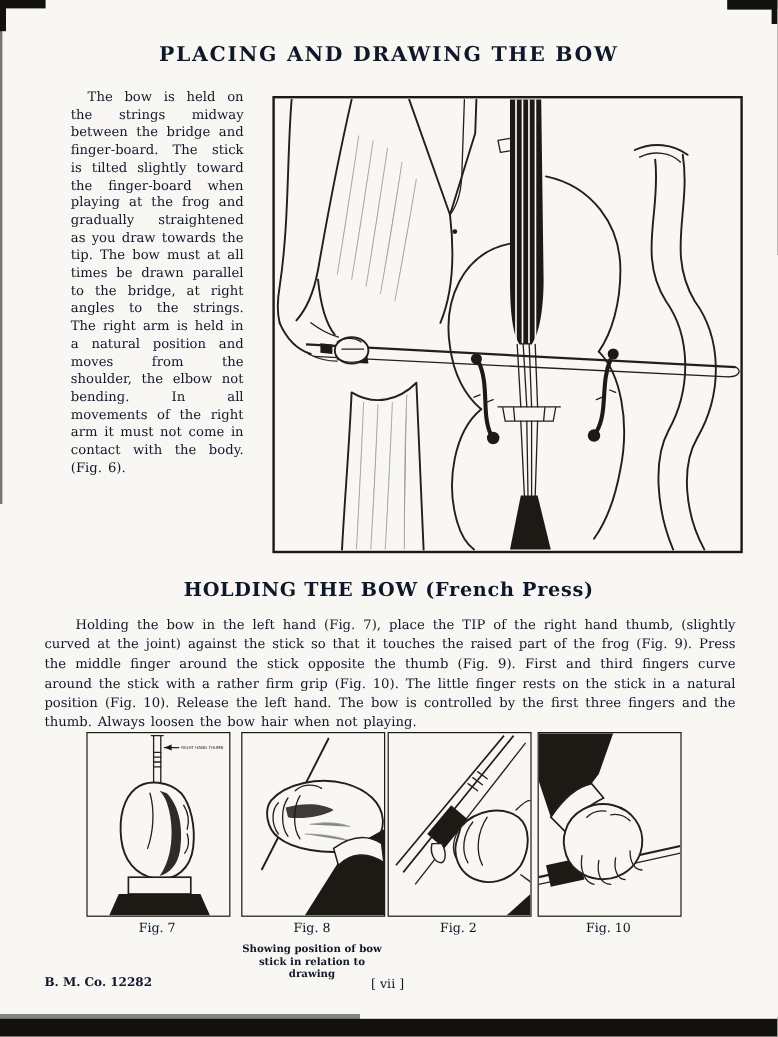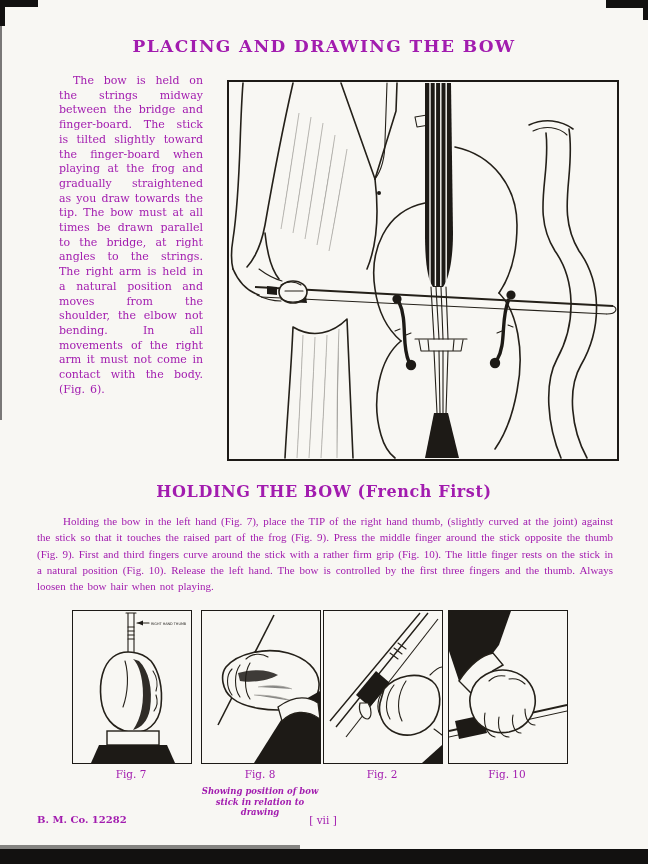--- a/index.html
+++ b/index.html
@@ -1,18 +1,18 @@
 <!DOCTYPE html>
 <html><head>
 <meta charset="utf-8">
 <style>
   html,body{margin:0;padding:0;background:#888;}
   .page{
     position:relative;width:648px;height:864px;margin:0 auto;
-    background:#f8f7f3;color:#a21caf;overflow:hidden;
+    background:#f8f7f3;color:#0f172a;overflow:hidden;
     font-family:"DejaVu Serif", serif;
   }
   .title{
     position:absolute;top:36px;left:0;right:0;text-align:center;
     font-size:17px;font-weight:bold;letter-spacing:1.4px;
   }
   .leftcol{
     position:absolute;left:59px;top:74px;width:160px;
     font-size:11px;line-height:14.7px;text-align:justify;
   }
@@ -22,34 +22,34 @@
     border:2px solid #1d1a16;background:#f8f7f3;
   }
   .illus-box svg{position:absolute;inset:0;width:100%;height:100%;}
   .heading2{
     position:absolute;top:482px;left:0;right:0;text-align:center;
     font-size:16px;font-weight:bold;letter-spacing:0.6px;
   }
   .bodypara{
     position:absolute;left:37px;top:513px;width:576px;
     font-size:11px;line-height:16.3px;text-align:justify;
-    text-indent:26px;word-spacing:1.4px;font-family:Liberation Serif, serif;
+    text-indent:26px;word-spacing:1.4px;
   }
   .figbox{
     position:absolute;top:610px;width:118px;height:152px;
     border:1.6px solid #1d1a16;background:#f8f7f3;
   }
   .figbox svg{position:absolute;inset:0;width:100%;height:100%;}
   .figlabel{
     position:absolute;top:768px;width:118px;text-align:center;
     font-size:10.5px;font-weight:normal;
   }
   .figcaption{
     position:absolute;left:195px;top:786px;width:130px;text-align:center;
-    font-style:italic;font-size:8.5px;line-height:10.5px;font-weight:bold;
+    font-size:8.5px;line-height:10.5px;font-weight:bold;
   }
   .figcaption span{display:block;}
   .footer-plate{position:absolute;left:37px;top:814px;font-size:10px;font-weight:bold;}
   .footer-folio{position:absolute;left:283px;top:814px;width:80px;text-align:center;font-size:10.5px;}
   
   .art{position:absolute;background:#121110;}
   .art-tl-h{left:0;top:0;width:38px;height:7px;}
   .art-tl-v{left:0;top:0;width:5px;height:26px;}
   .art-tr-h{left:606px;top:0;width:42px;height:8px;}
   .art-tr-v{left:643px;top:0;width:5px;height:20px;}
@@ -134,21 +134,21 @@
       <path d="M32,214 L378,231" stroke="#242019" stroke-width="1.1" fill="none"></path>
       <path class="lineart thin" d="M384,223 C389,225 388,231 378,231"></path>
       <path class="fill-ink" d="M56,205 L76,206 L78,220 L58,219 Z"></path>
       <path class="fill-ink" d="M38,203 L48,204 L48,212 L38,211 Z"></path>
 
       <ellipse cx="64" cy="209" rx="14" ry="11" fill="#f8f7f3" stroke="#242019" stroke-width="1.6"></ellipse>
       <path class="lineart thin" d="M52,202 C58,198 66,198 72,202 M52,216 C60,220 68,220 76,216 M56,208 L74,208"></path>
     </svg>
   </div>
 
-  <div class="heading2">HOLDING THE BOW (French First)</div>
+  <div class="heading2">HOLDING THE BOW (French Press)</div>
   <div class="bodypara">Holding the bow in the left hand (Fig. 7), place the TIP of the right hand thumb, (slightly curved at the joint) against the stick so that it touches the raised part of the frog (Fig. 9). Press the middle finger around the stick opposite the thumb (Fig. 9). First and third fingers curve around the stick with a rather firm grip (Fig. 10). The little finger rests on the stick in a natural position (Fig. 10). Release the left hand. The bow is controlled by the first three fingers and the thumb. Always loosen the bow hair when not playing.</div>
 
   <div class="figbox" style="left:72px">
     <svg viewBox="0 0 118 152">
       <path class="lineart thin" d="M55,2 V50 M61,2 V50 M53,2 H63"></path>
       <path class="lineart thin" d="M55,16 H61 M55,20 H61 M55,24 H61 M55,28 H61"></path>
       <path class="lineart thin" d="M64,12 H76"></path>
       <polygon class="fill-ink" points="64,12 70,9.5 70,14.5"></polygon>
       <text x="78" y="13.5" font-size="3.4" fill="#1d1a16" font-family="DejaVu Sans, sans-serif">RIGHT HAND THUMB</text>
       <path d="M40,46 C30,54 26,70 28,88 C30,106 40,118 56,121 C74,124 86,112 88,95 C90,77 86,60 78,50 C68,40 50,38 40,46 Z" fill="#f8f7f3" stroke="#242019" stroke-width="1.6"></path>

